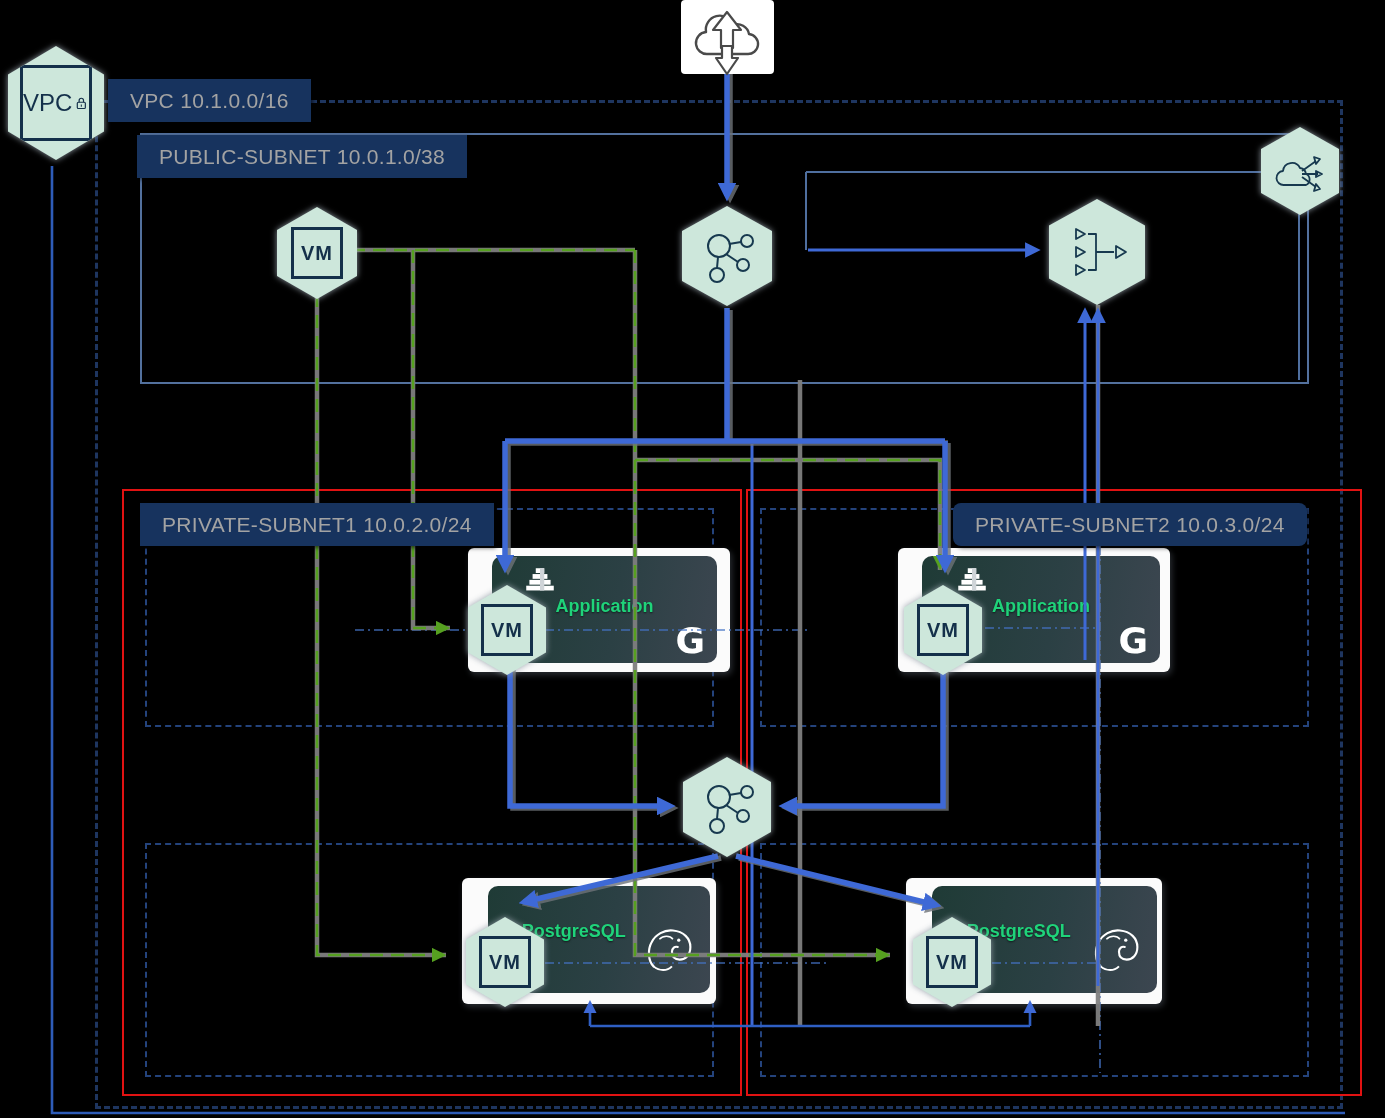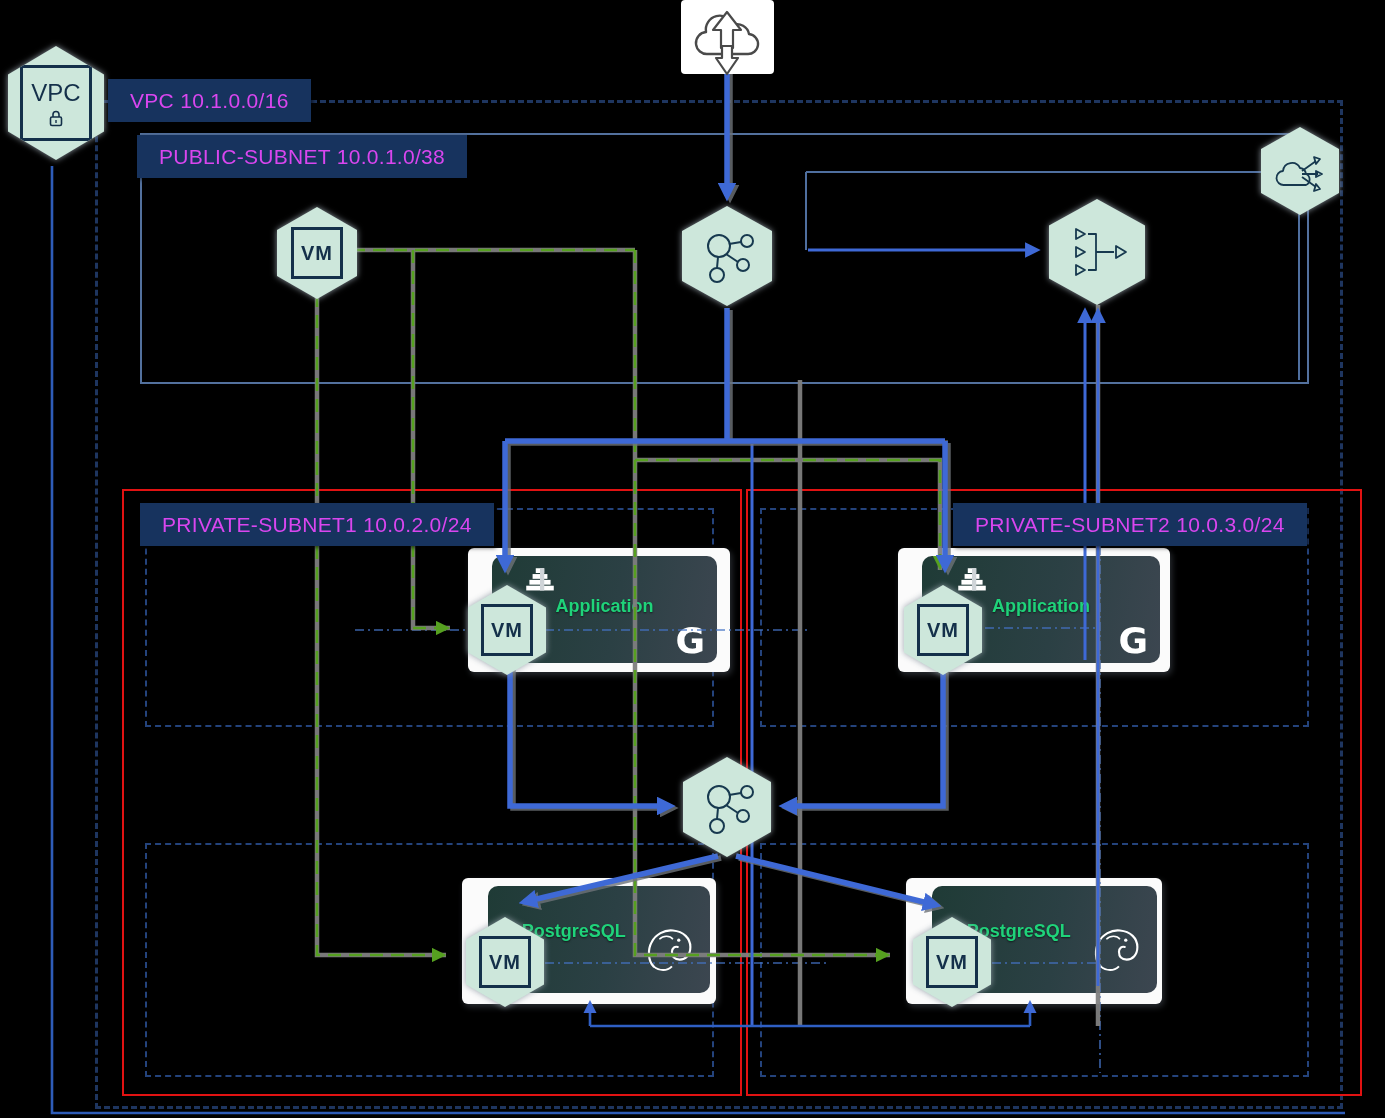--- a/index.html
+++ b/index.html
@@ -11,31 +11,31 @@
   .pub-box{left:140px;top:133px;width:1165px;height:247px;border:2px solid #53719e;z-index:1;}
   .red-box{border:2px solid #e11212;z-index:1;}
   .red-left{left:122px;top:489px;width:616px;height:603px;}
   .red-right{left:746px;top:489px;width:612px;height:603px;}
   .sub-box{border:2px dashed #24437c;z-index:1;}
   .s1{left:145px;top:508px;width:565px;height:215px;}
   .s2{left:760px;top:508px;width:545px;height:215px;}
   .s3{left:145px;top:843px;width:565px;height:230px;}
   .s4{left:760px;top:843px;width:545px;height:230px;}
   
-  .nlabel{background:#17335e;color:#d946ef;font-size:21px;letter-spacing:.3px;
+  .nlabel{background:#17335e;color:#a3a3a3;font-size:21px;letter-spacing:.3px;
           height:43px;line-height:43px;padding:0 22px;white-space:nowrap;z-index:6;
           box-shadow:2px 2px 4px rgba(0,0,0,.6);}
   
   .hexwrap{z-index:5;filter:drop-shadow(0 0 3px rgba(150,160,170,.95));}
   .hex{width:100%;height:100%;background:#cde7db;
        clip-path:polygon(50% 0,100% 25%,100% 75%,50% 100%,0 75%,0 25%);
        display:flex;align-items:center;justify-content:center;}
   .vmsq{width:46px;height:46px;border:3px solid #14304a;display:flex;align-items:center;
         justify-content:center;color:#14304a;font-weight:bold;font-size:20px;letter-spacing:1px;}
-  .vpcsq{width:66px;height:70px;border:3px solid #14304a;display:flex;flex-direction:column;
+  .vpcsq{width:66px;height:70px;border:3px solid #14304a;display:flex;flex-direction:row;
          align-items:center;justify-content:center;color:#14304a;font-size:24px;gap:2px;}
   
   .plate{background:#fbfbfb;border-radius:6px;z-index:2;box-shadow:2px 3px 6px rgba(90,100,110,.45);}
   .card{background:linear-gradient(100deg,#1f3b36 0%,#2b4044 55%,#3c4650 100%);
         border-radius:10px;z-index:3;}
   .card .title{position:absolute;width:100%;text-align:center;font-weight:bold;font-size:18px;
         color:#1fd37a;text-shadow:0 1px 2px rgba(0,0,0,.6);}
   .glogo{position:absolute;right:12px;bottom:2px;color:#fff;font-weight:900;font-size:36px;
         font-family:"DejaVu Sans",sans-serif;}
   .lines{left:0;top:0;z-index:4;pointer-events:none;}
@@ -281,15 +281,15 @@
   </div>
   <div class="abs hexwrap" style="left:913px;top:917px;width:78px;height:90px;">
     <div class="hex">
         <div class="vmsq">VM</div>
       </div>
   </div>
 
   <div class="abs nlabel" style="left:108px;top:79px;">VPC 10.1.0.0/16</div>
   <div class="abs nlabel" style="left:137px;top:135px;">PUBLIC-SUBNET 10.0.1.0/38</div>
   <div class="abs nlabel" style="left:140px;top:503px;">PRIVATE-SUBNET1 10.0.2.0/24</div>
-  <div class="abs nlabel" style="left:953px;top:503px;">PRIVATE-SUBNET2 10.0.3.0/24</div>
+  <div class="abs nlabel" style="left:953px;top:503px;border-radius:8px;">PRIVATE-SUBNET2 10.0.3.0/24</div>
 
 </div>
 
 </body></html>

